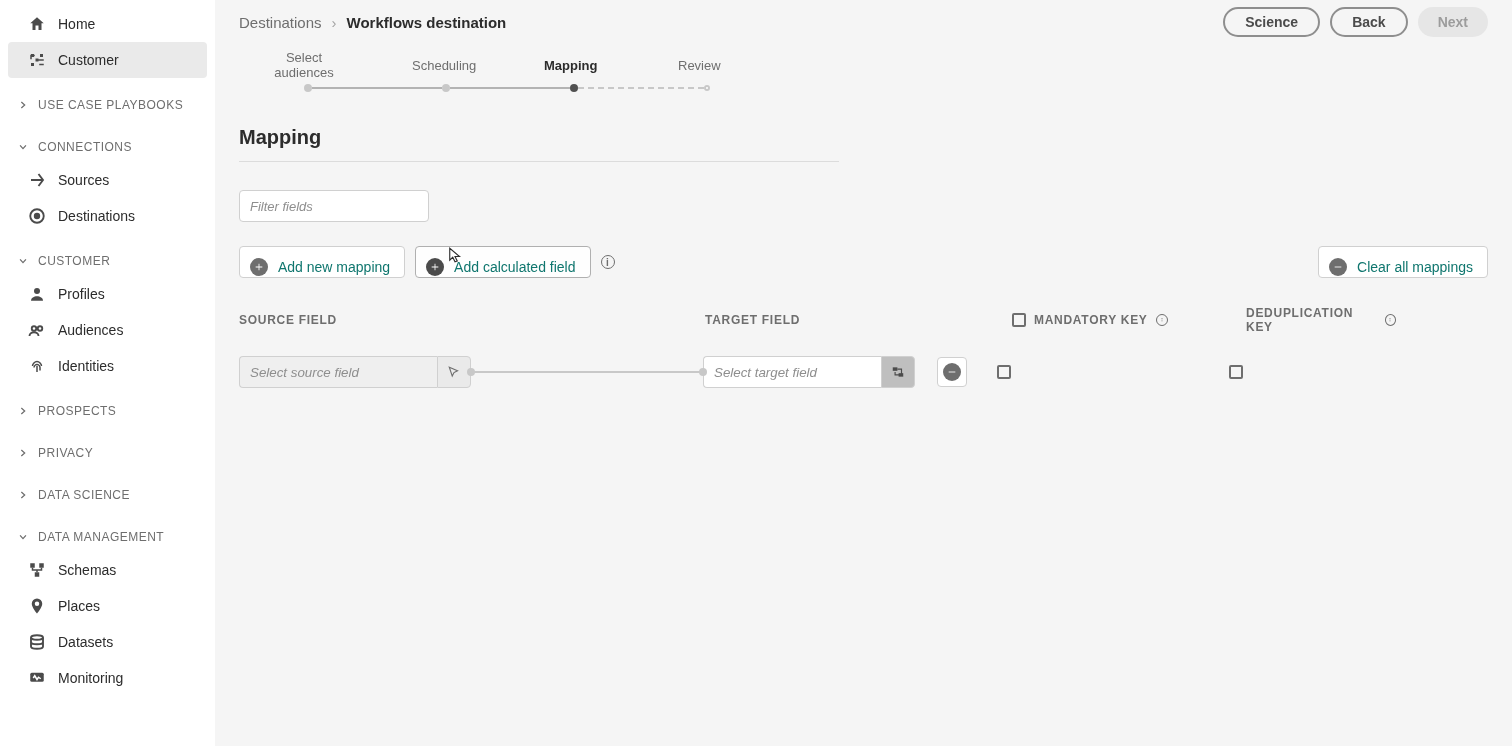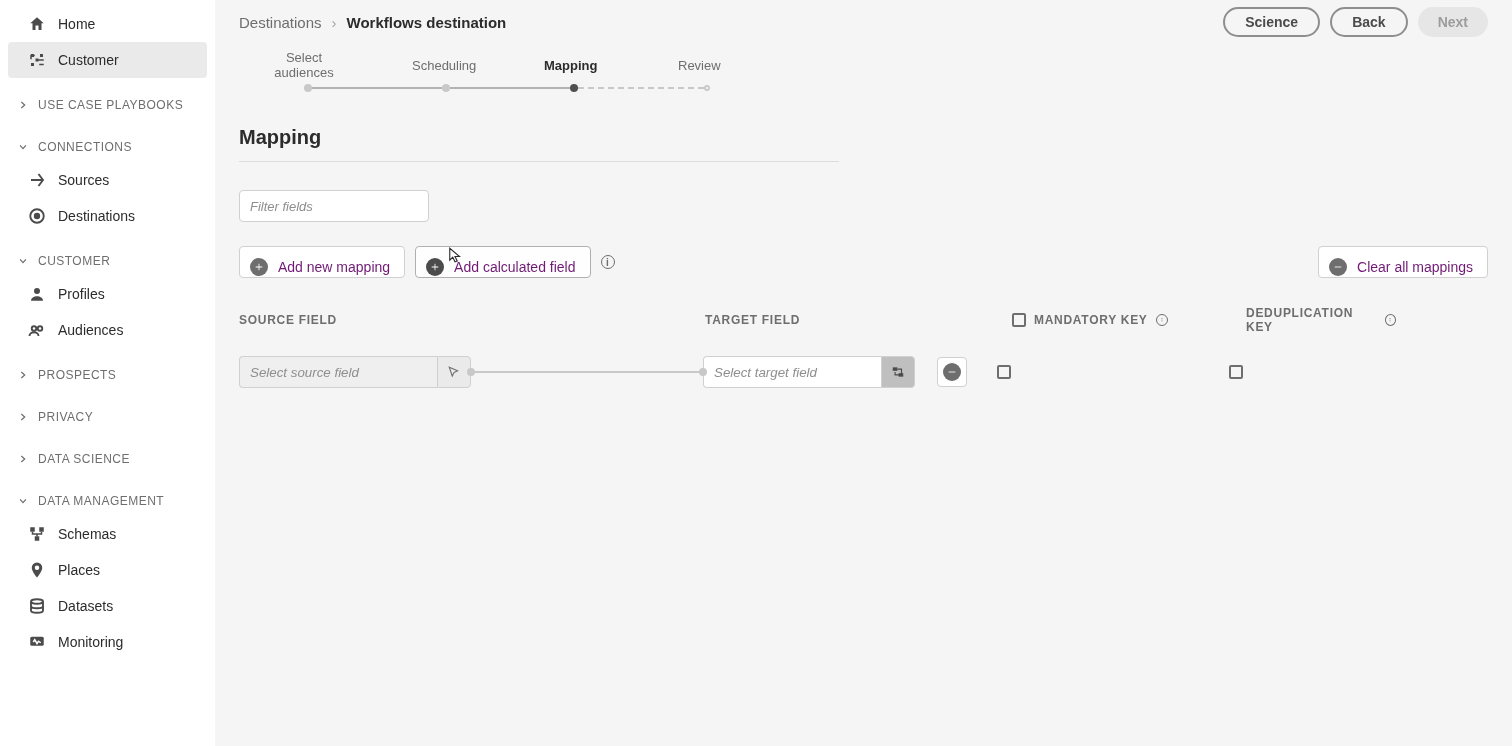--- a/index.html
+++ b/index.html
@@ -38,21 +38,21 @@
 
   .content { padding:4px 24px 24px 24px; flex:1; }
   .hcol { display:flex; flex-direction:column; }
   .section-title { font-size:20px; font-weight:700; color:#2c2c2c; margin:10px 0 12px 0; }
   .rule { height:1px; background:#dcdcdc; width:600px; margin-bottom:28px; }
 
   .filter-input { width:190px; height:32px; border:1px solid #d0d0d0; border-radius:4px; background:#fff; padding:12px 10px; font-style:italic; color:#8e8e8e; font-size:13px; }
   .filter-input::placeholder { font-style:italic; color:#8e8e8e; }
 
   .toolbar { display:flex; align-items:center; gap:10px; margin:24px 0 28px 0; }
-  .pill-btn { display:inline-flex; align-items:center; gap:10px; height:32px; border:1px solid #d0d0d0; border-radius:4px; background:#fff; padding:10px 14px 0 10px; font-size:14px; color:#701a75; cursor:pointer; }
+  .pill-btn { display:inline-flex; align-items:center; gap:10px; height:32px; border:1px solid #d0d0d0; border-radius:4px; background:#fff; padding:10px 14px 0 10px; font-size:14px; color:#0f766e; cursor:pointer; }
   .pill-btn.hover { background:#fefefe; border-color:#b0b0b0;}
   .circle-icon { width:18px; height:18px; border-radius:50%; background:#6e6e6e; display:flex; align-items:center; justify-content:center; }
   .circle-icon.dark { background:#4b4b4b; }
   .info-icon { width:14px; height:14px; border:1.5px solid #6e6e6e; border-radius:50%; display:flex; align-items:center; justify-content:center; font-size:10px; color:#6e6e6e; font-weight:800; }
   .flex-spacer { flex:1; }
 
   .table-head { display:flex; align-items:center; font-size:12px; letter-spacing:.06em; color:#6e6e6e; text-transform:uppercase; font-weight:700; margin-bottom:22px; }
   .col-source { width:466px; flex:0 0 466px; }
   .col-target { width:307px; flex:0 0 307px; }
   .col-mand { width:234px; flex:0 0 234px; display:flex; align-items:center; gap:8px;}
@@ -158,20 +158,28 @@
     </div>
     <div class="side-item">
       <span class="side-icon">
           <svg width="18" height="18" viewBox="0 0 24 24" fill="none" stroke="currentColor" stroke-width="2.5">
             <circle cx="8" cy="10" r="3"></circle>
             <circle cx="16" cy="10" r="3"></circle>
             <path d="M2 20c0-3 3-5 6-5s6 2 6 5"></path>
           </svg>
         </span>
       <span class="side-label">Audiences</span>
+    </div>
+    <div class="side-item">
+      <span class="side-icon">
+          <svg width="18" height="18" viewBox="0 0 24 24" fill="none" stroke="currentColor" stroke-width="2">
+            <path d="M6 12c0-3 3-6 6-6s6 3 6 6M8 14c0-2 2-4 4-4s4 2 4 4v4M12 12v8"></path>
+          </svg>
+        </span>
+      <span class="side-label">Identities</span>
     </div>
 
     <div class="side-section">
       <span class="side-chevron">
           <svg width="10" height="10" viewBox="0 0 24 24" fill="none" stroke="#6e6e6e" stroke-width="3">
             <path d="M8 5l8 7-8 7"></path>
           </svg>
         </span>
       <span>Prospects</span>
     </div>

